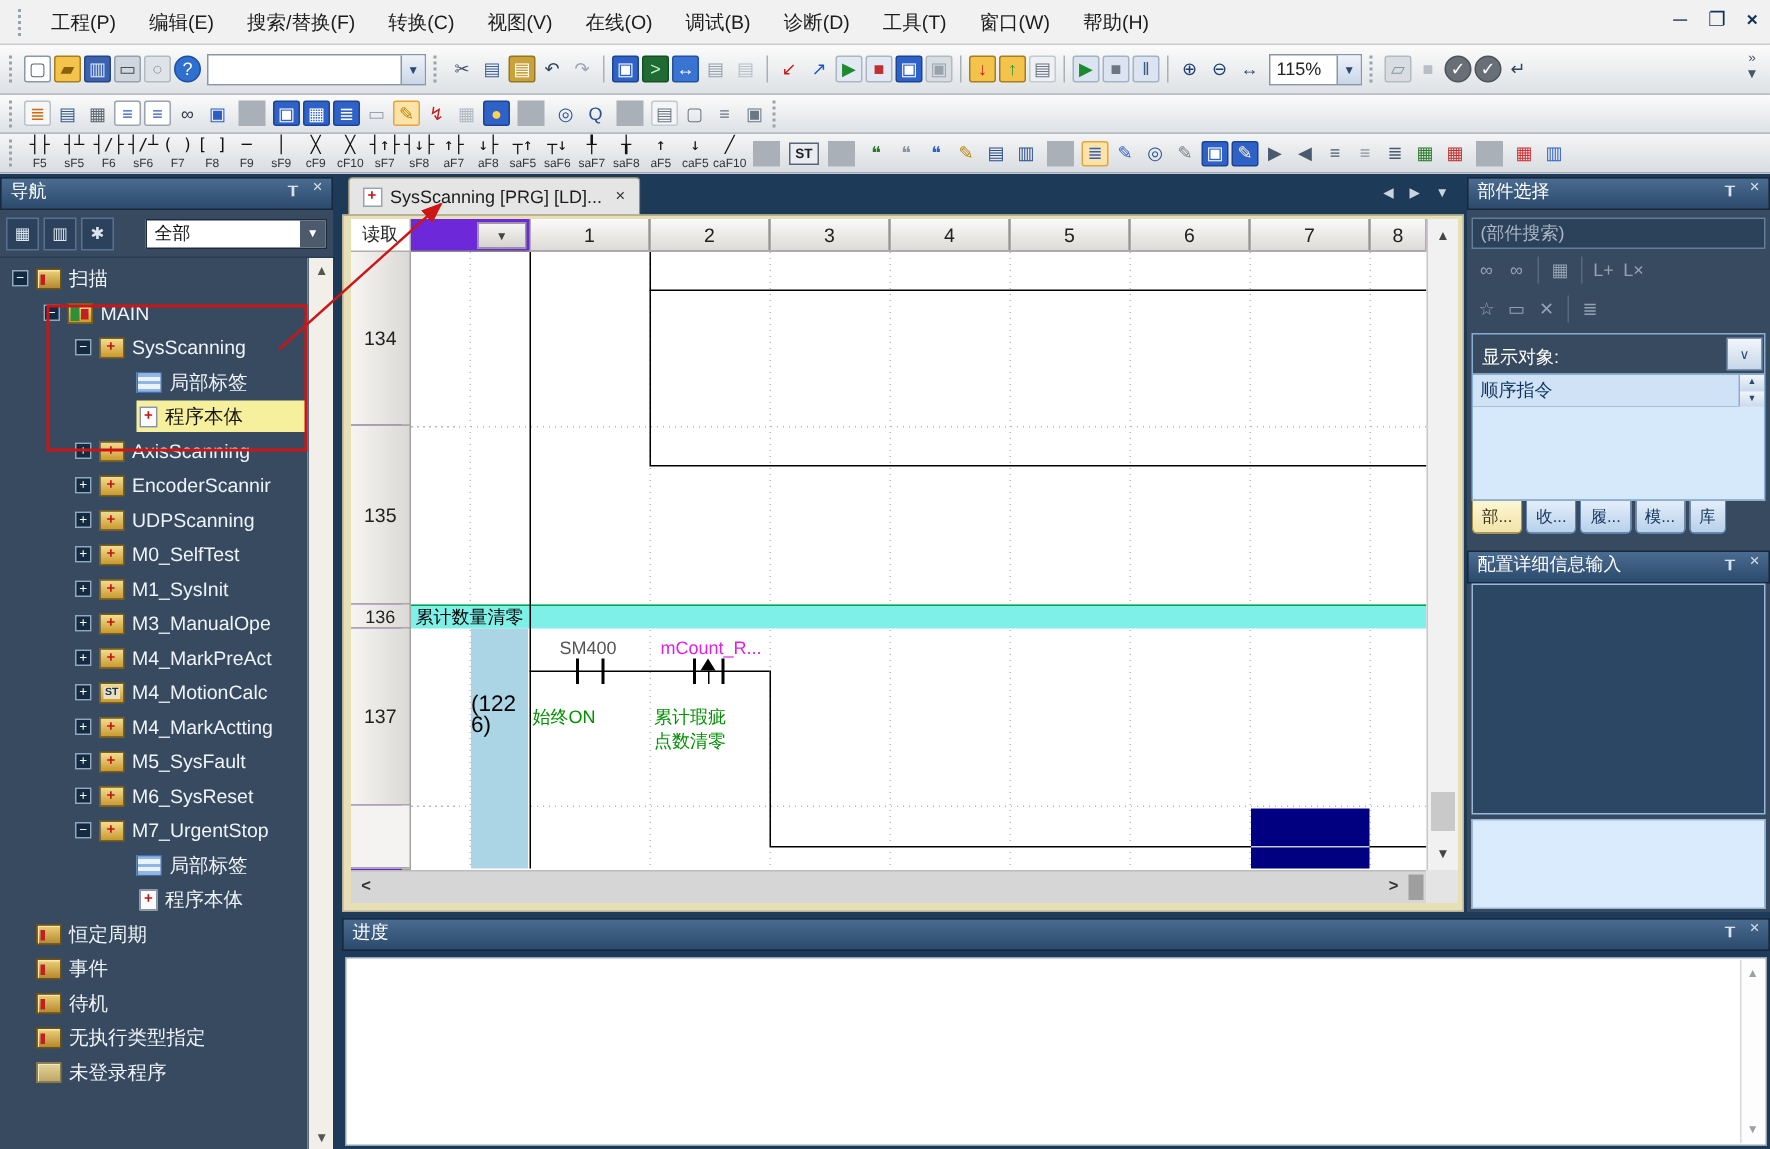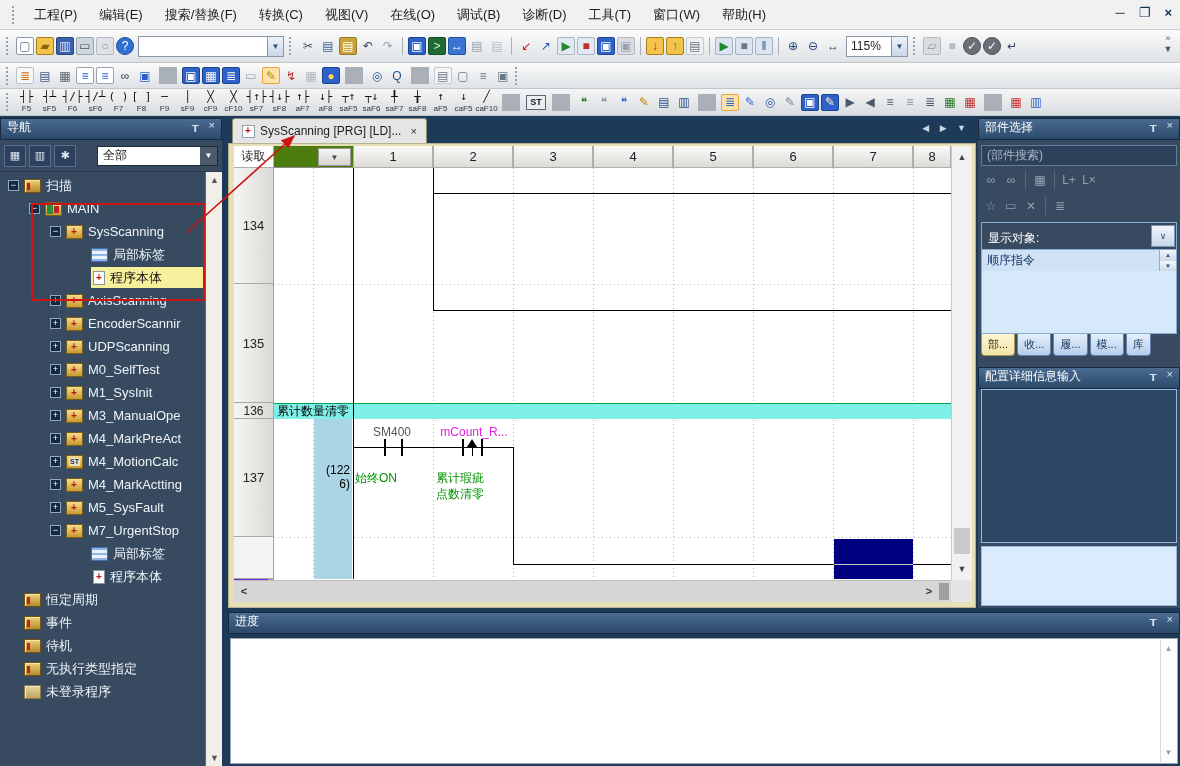--- a/index.html
+++ b/index.html
@@ -71,35 +71,35 @@
 #navsb .dn{bottom:0}
 
 #tabstrip{position:absolute;left:228px;top:116px;width:748px;height:27px}
 .doctab{position:absolute;left:4px;bottom:0;height:25px;background:#e5e5e5;border:1px solid #8e8e74;border-bottom:none;border-radius:3px 3px 0 0;display:flex;align-items:center;padding:0 9px;font-size:12px;color:#1c1c1c}
 .doctab .ticn{width:13px;height:13px;background:#fff;border:1px solid #98a2ae;position:relative;margin-right:5px}
 .doctab .ticn::after{content:"+";position:absolute;left:2px;top:-1px;color:#c01414;font-weight:bold;font-size:10px}
 .doctab .x{margin-left:9px;color:#333;font-size:11px}
 .tabnav{position:absolute;right:6px;top:7px;color:#c9d5e2;font-size:9px;letter-spacing:4px}
 #edframe{position:absolute;left:228px;top:143px;width:748px;height:465px;background:#e7dfb6;border:1px solid #b8b090}
 #edbody{position:absolute;left:5px;top:2px;width:738px;height:456px;background:#fff;overflow:hidden}
-.hdrow{position:absolute;left:0;top:0;height:22px;width:738px;background:#4d7c0f;border-bottom:1px solid #8a8a8a}
+.hdrow{position:absolute;left:0;top:0;height:22px;width:738px;background:#6d28d9;border-bottom:1px solid #8a8a8a}
 .hcell{position:absolute;top:0;height:22px;background:linear-gradient(#fafaf9,#dddbd7);border:1px solid #b0aeaa;border-top:none;color:#222;font-size:13px;text-align:center;line-height:21px}
 .hfirst{left:0;width:40px;background:#fff;border-left:none;font-size:12px}
 .hdrop{position:absolute;left:84px;top:2px;width:33px;height:18px;background:linear-gradient(#f6f6f5,#d5d3cf);border:1px solid #9a9894;color:#444;font-size:8px;text-align:center;line-height:17px}
 .rowhdr{position:absolute;left:0;top:22px;width:40px;bottom:22px;background:#6d28d9;border-right:6px solid #a3a3a3}
 .rcell{position:absolute;left:0;width:39px;background:linear-gradient(90deg,#f6f5f3,#dbd9d5);border-bottom:1px solid #aaa8a4;color:#222;font-size:13px;display:flex;align-items:center;justify-content:center}
 .grid{position:absolute;left:40px;top:22px;right:21px;bottom:22px;background:#fff}
 .dotv{position:absolute;top:0;bottom:0;width:1px;background-image:repeating-linear-gradient(180deg,#b8b8b8 0 1px,transparent 1px 4px)}
 .doth{position:absolute;left:0;right:0;height:1px;background-image:repeating-linear-gradient(90deg,#b8b8b8 0 1px,transparent 1px 4px)}
 .wire{position:absolute;height:1px;background:#000}
 .vwire{position:absolute;width:1px;background:#000}
 .tick{position:absolute;width:2px;height:17px;background:#000}
 .cyanband{position:absolute;background:#7ff0e8;border-top:1px solid #00a050;color:#000;font-size:12px;line-height:15px;padding-left:3px}
 .blueband{position:absolute;background:#abd4e4}
-.steplbl{position:absolute;color:#000;font-size:12px;text-align:right;line-height:14px}
+.steplbl{position:absolute;color:#000;font-size:15px;text-align:left;line-height:14px}
 .devlbl{position:absolute;font-size:12px;text-align:center;color:#4a4a4a;white-space:nowrap}
 .cmt{position:absolute;font-size:12px;color:#009000;line-height:16px;white-space:nowrap}
 .selbox{position:absolute;background:#000080}
 .selbox .inline{position:absolute;left:0;right:0;height:1px;background:#c8c8c8}
 .vsb{position:absolute;right:0;top:0;width:21px;bottom:22px;background:#f1f1f1;border-left:1px solid #c8c8c8}
 .vsb .up,.vsb .dn{position:absolute;left:0;width:20px;height:18px;color:#444;font-size:9px;text-align:center;line-height:18px}
 .vsb .up{top:2px}.vsb .dn{bottom:2px}
 .vsb .thumb{position:absolute;left:2px;width:16px;background:#c9c9c9}
 .hsb{position:absolute;left:0;bottom:0;height:22px;right:21px;background:#d6d6d6;border-top:1px solid #bcbcbc;}
 .hsb .lt,.hsb .rt{position:absolute;top:0;height:22px;width:16px;color:#333;font-size:11px;text-align:center;line-height:20px;font-weight:bold}
@@ -691,20 +691,27 @@
           </div>
 
           <div class="trow lv2 exp-plus ico-prog">
             <span class="exp"></span>
             <span class="tbody">
               <span class="ico"></span>
             <span class="lbl">M5_SysFault</span>
             </span>
           </div>
 
+          <div class="trow lv2 exp-plus ico-prog">
+            <span class="exp"></span>
+            <span class="tbody">
+              <span class="ico"></span>
+            <span class="lbl">M6_SysReset</span>
+            </span>
+          </div>
 
           <div class="trow lv2 exp-minus ico-prog">
             <span class="exp"></span>
             <span class="tbody">
               <span class="ico"></span>
             <span class="lbl">M7_UrgentStop</span>
             </span>
           </div>
 
           <div class="trow lv3 exp-none ico-label">

